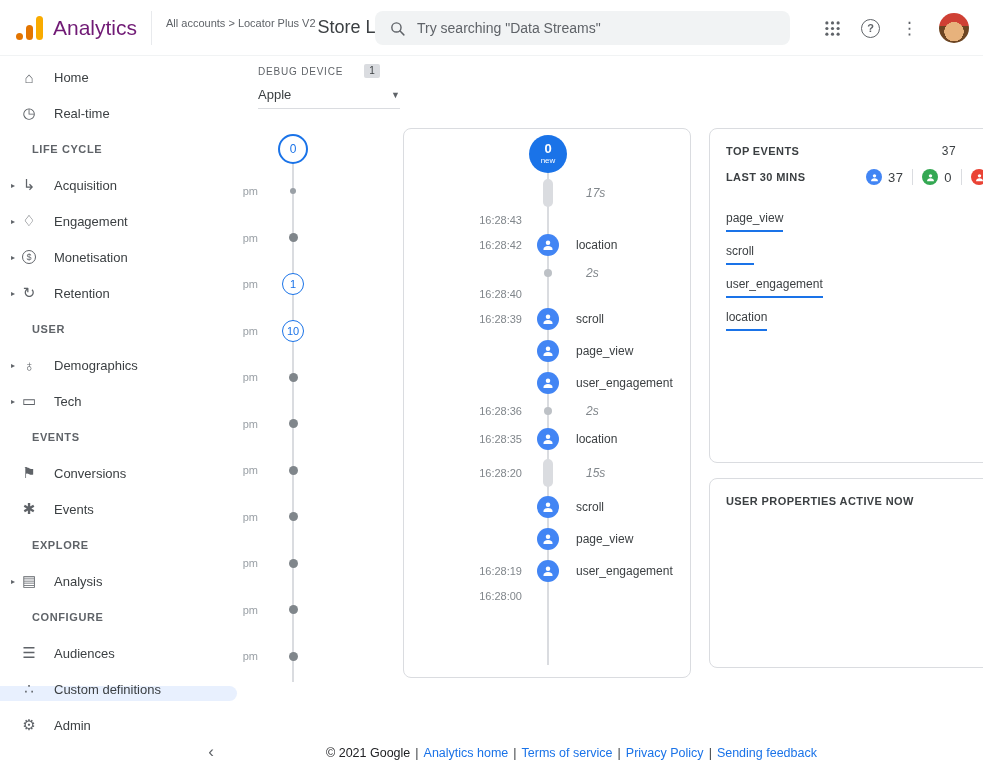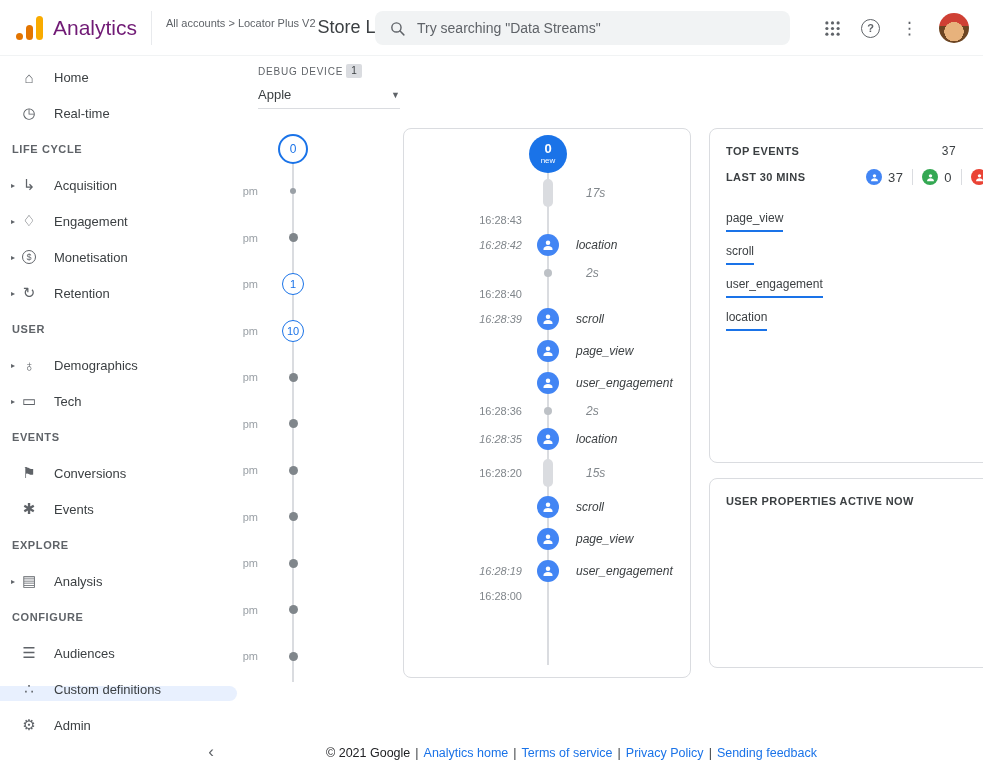--- a/index.html
+++ b/index.html
@@ -38,27 +38,27 @@
              padding-top:3px; z-index:3; }
   .sidebar-highlight { position:absolute; left:0; top:630px; width:237px; height:15px;
                        background:#e8f0fe; border-radius:0 8px 8px 0; z-index:0; }
   .sb-row { position:relative; display:flex; align-items:center; height:36px; padding-left:6px; cursor:pointer; z-index:1; }
   .sb-arrow { width:14px; flex:none; text-align:center; font-size:8px; color:#5f6368; }
   .sb-icon { width:18px; flex:none; margin-right:16px; display:flex; align-items:center; justify-content:center;
              font-size:15px; color:#5f6368; }
   .sb-icon[data-name="monetisation-icon"] { width:14px; height:14px; border:1.5px solid #5f6368;
              border-radius:50%; font-size:9px; margin-left:2px; margin-right:18px; }
   .sb-label { font-size:13px; color:#3c4043; line-height:15px; max-width:118px; }
-  .sb-row.section { padding-left:12px; cursor:default; }
+  .sb-row.section { padding-left:32px; cursor:default; }
   .sb-row.section .sb-label { font-size:11px; color:#5f6368; font-weight:bold; letter-spacing:0.6px; max-width:none; }
   .sidebar-collapse { position:absolute; bottom:14px; right:18px; font-size:17px; color:#5f6368; cursor:pointer; }
 
   
   .debug-device { position:absolute; left:258px; top:64px; z-index:2; }
-  .dd-label-row { display:flex; align-items:center; gap:3px; }
+  .dd-label-row { display:flex; align-items:center; gap:21px; }
   .dd-label { font-size:10px; color:#5f6368; letter-spacing:0.8px; }
   .dd-badge { background:#dadce0; color:#3c4043; font-size:10px; line-height:14px; padding:0 5px; border-radius:2px; }
   .dd-select { margin-top:9px; width:142px; display:flex; align-items:center; justify-content:space-between;
                font-size:13px; color:#3c4043; padding-bottom:6px; border-bottom:1px solid #dadce0; cursor:pointer; }
   .dd-caret { font-size:9px; color:#5f6368; }
 
   
   .minutes-stream { position:absolute; left:210px; top:128px; width:150px; height:562px; z-index:1; }
   .min-line { position:absolute; left:82px; top:24px; width:2px; height:530px; background:#dadce0; z-index:1; }
   .min-top-circle { position:absolute; left:68px; top:6px; width:30px; height:30px; background:#fff;
@@ -78,21 +78,21 @@
   .card { position:absolute; background:#fff; border:1px solid #dadce0; border-radius:8px; overflow:hidden; }
   .seconds-card { left:403px; top:128px; width:288px; height:550px; }
   .sec-line { position:absolute; left:143px; top:40px; width:2px; height:496px; background:#dadce0; z-index:1; }
   .sec-top-circle { position:absolute; left:125px; top:6px; width:38px; height:38px; border-radius:50%;
                     background:#1a73e8; color:#fff; display:flex; flex-direction:column; align-items:center;
                     justify-content:center; line-height:1.1; z-index:3; cursor:pointer; }
   .sec-top-circle .val { font-size:13px; font-weight:bold; }
   .sec-top-circle .new { font-size:8px; }
   .sec-rows { position:absolute; top:46px; left:0; right:0; z-index:2; }
   .sec-row { display:flex; align-items:center; }
-  .sec-row.event { height:32px;font-style:italic; } .sec-row.capsule { height:36px; }
+  .sec-row.event { height:32px; } .sec-row.capsule { height:36px; }
   .sec-row.dot { height:24px; }  .sec-row.time { height:18px; }
   .sec-time { width:118px; flex:none; text-align:right; font-size:11px; color:#80868b; }
   .sec-node { width:52px; flex:none; display:flex; justify-content:center; }
   .node-capsule, .node-dot, .node-event { display:none; }
   .sec-row.capsule .node-capsule { display:block; width:10px; height:28px; border-radius:5px; background:#dadce0; }
   .sec-row.dot .node-dot { display:block; width:8px; height:8px; border-radius:50%; background:#bdc1c6; }
   .sec-row.event .node-event { display:flex; width:22px; height:22px; border-radius:50%; background:#4285f4;
                                align-items:center; justify-content:center; cursor:pointer; }
   .sec-label { font-size:12px; color:#3c4043; margin-left:2px; cursor:pointer; }
   .sec-duration { font-size:12px; color:#80868b; font-style:italic; margin-left:10px; }

